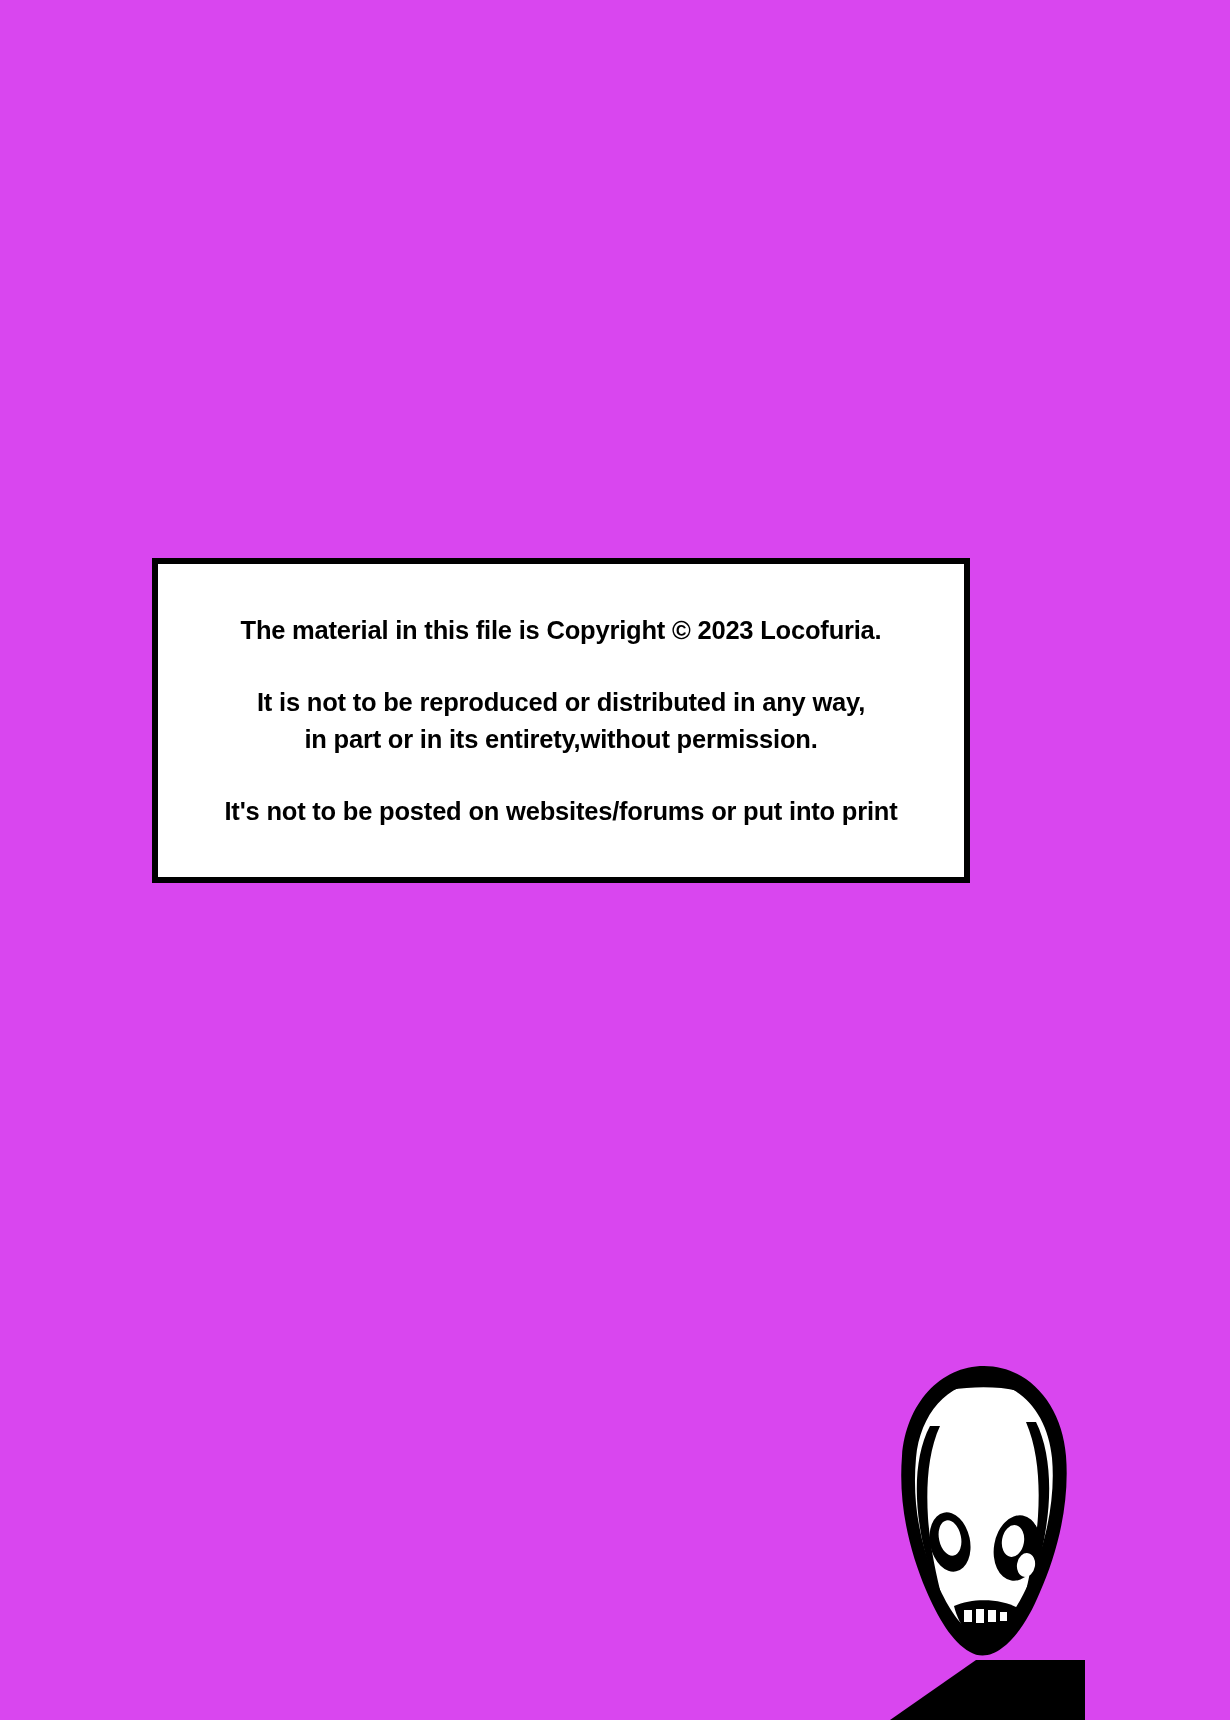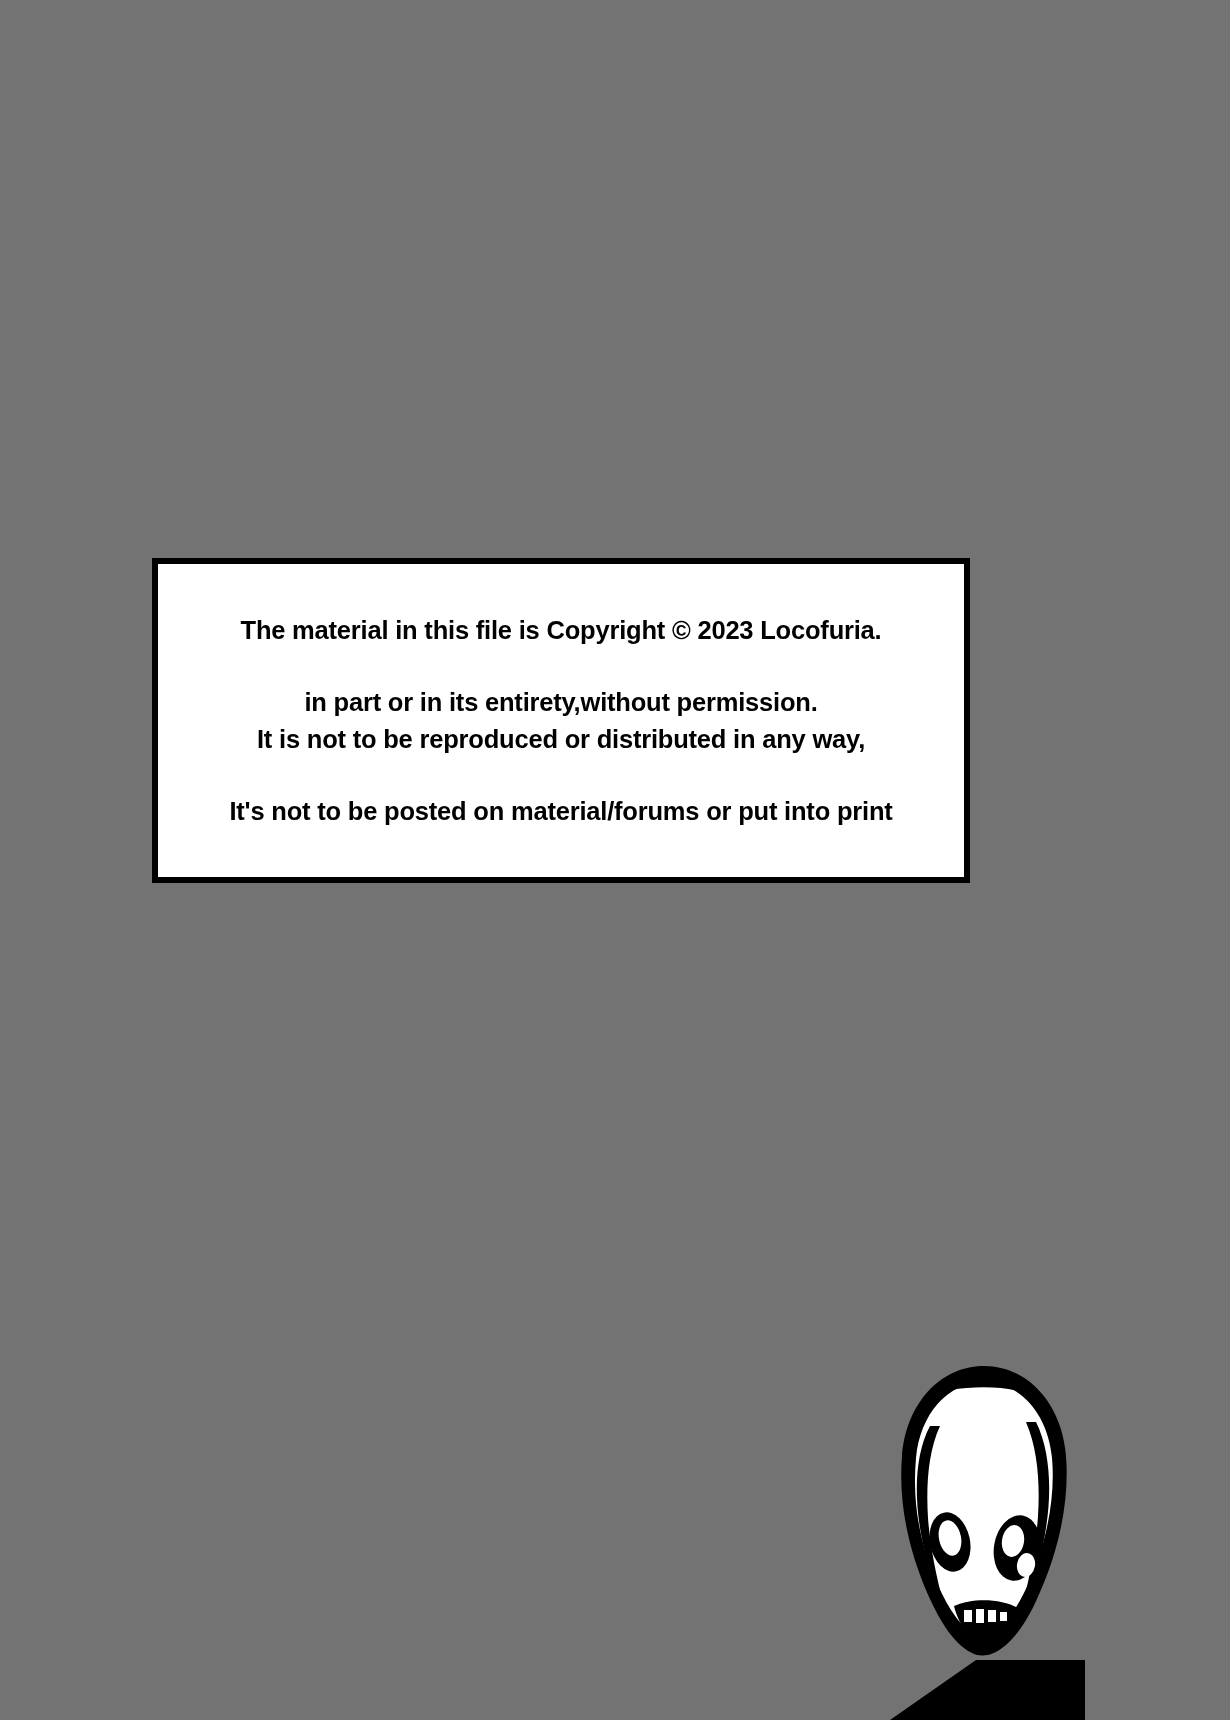--- a/index.html
+++ b/index.html
@@ -11,21 +11,21 @@
     width: 1230px;
     height: 1720px;
     position: relative;
     overflow: hidden;
     font-family: "Liberation Sans", sans-serif;
   }
 
   #page {
     position: absolute;
     inset: 0;
-    background: #737373;
+    background: #d946ef;
   }
 
   
   #copyright-box {
     position: absolute;
     left: 152px;
     top: 558px;
     width: 818px;
     height: 325px;
     border: 6px solid #000000;
@@ -69,26 +69,26 @@
 
 <div id="page">
 
   <div id="copyright-box">
 
     <p class="notice-para p1">
       <span class="notice-line">The material in this file is Copyright © 2023 Locofuria.</span>
     </p>
 
     <p class="notice-para p2">
+      <span class="notice-line">It is not to be reproduced or distributed in any way,</span>
       <span class="notice-line">in part or in its entirety,without permission.</span>
-      <span class="notice-line">It is not to be reproduced or distributed in any way,</span>
     </p>
 
     <p class="notice-para p3">
-      <span class="notice-line">It's not to be posted on material/forums or put into print</span>
+      <span class="notice-line">It's not to be posted on websites/forums or put into print</span>
     </p>
 
   </div>
 
   <div id="artist-logo">
     <svg viewBox="0 0 210 360" xmlns="http://www.w3.org/2000/svg" aria-hidden="true">
 
       <path d="M96 300 L205 300 L205 360 L10 360 Z" fill="#000000"></path>
 
       <path d="M104 6

